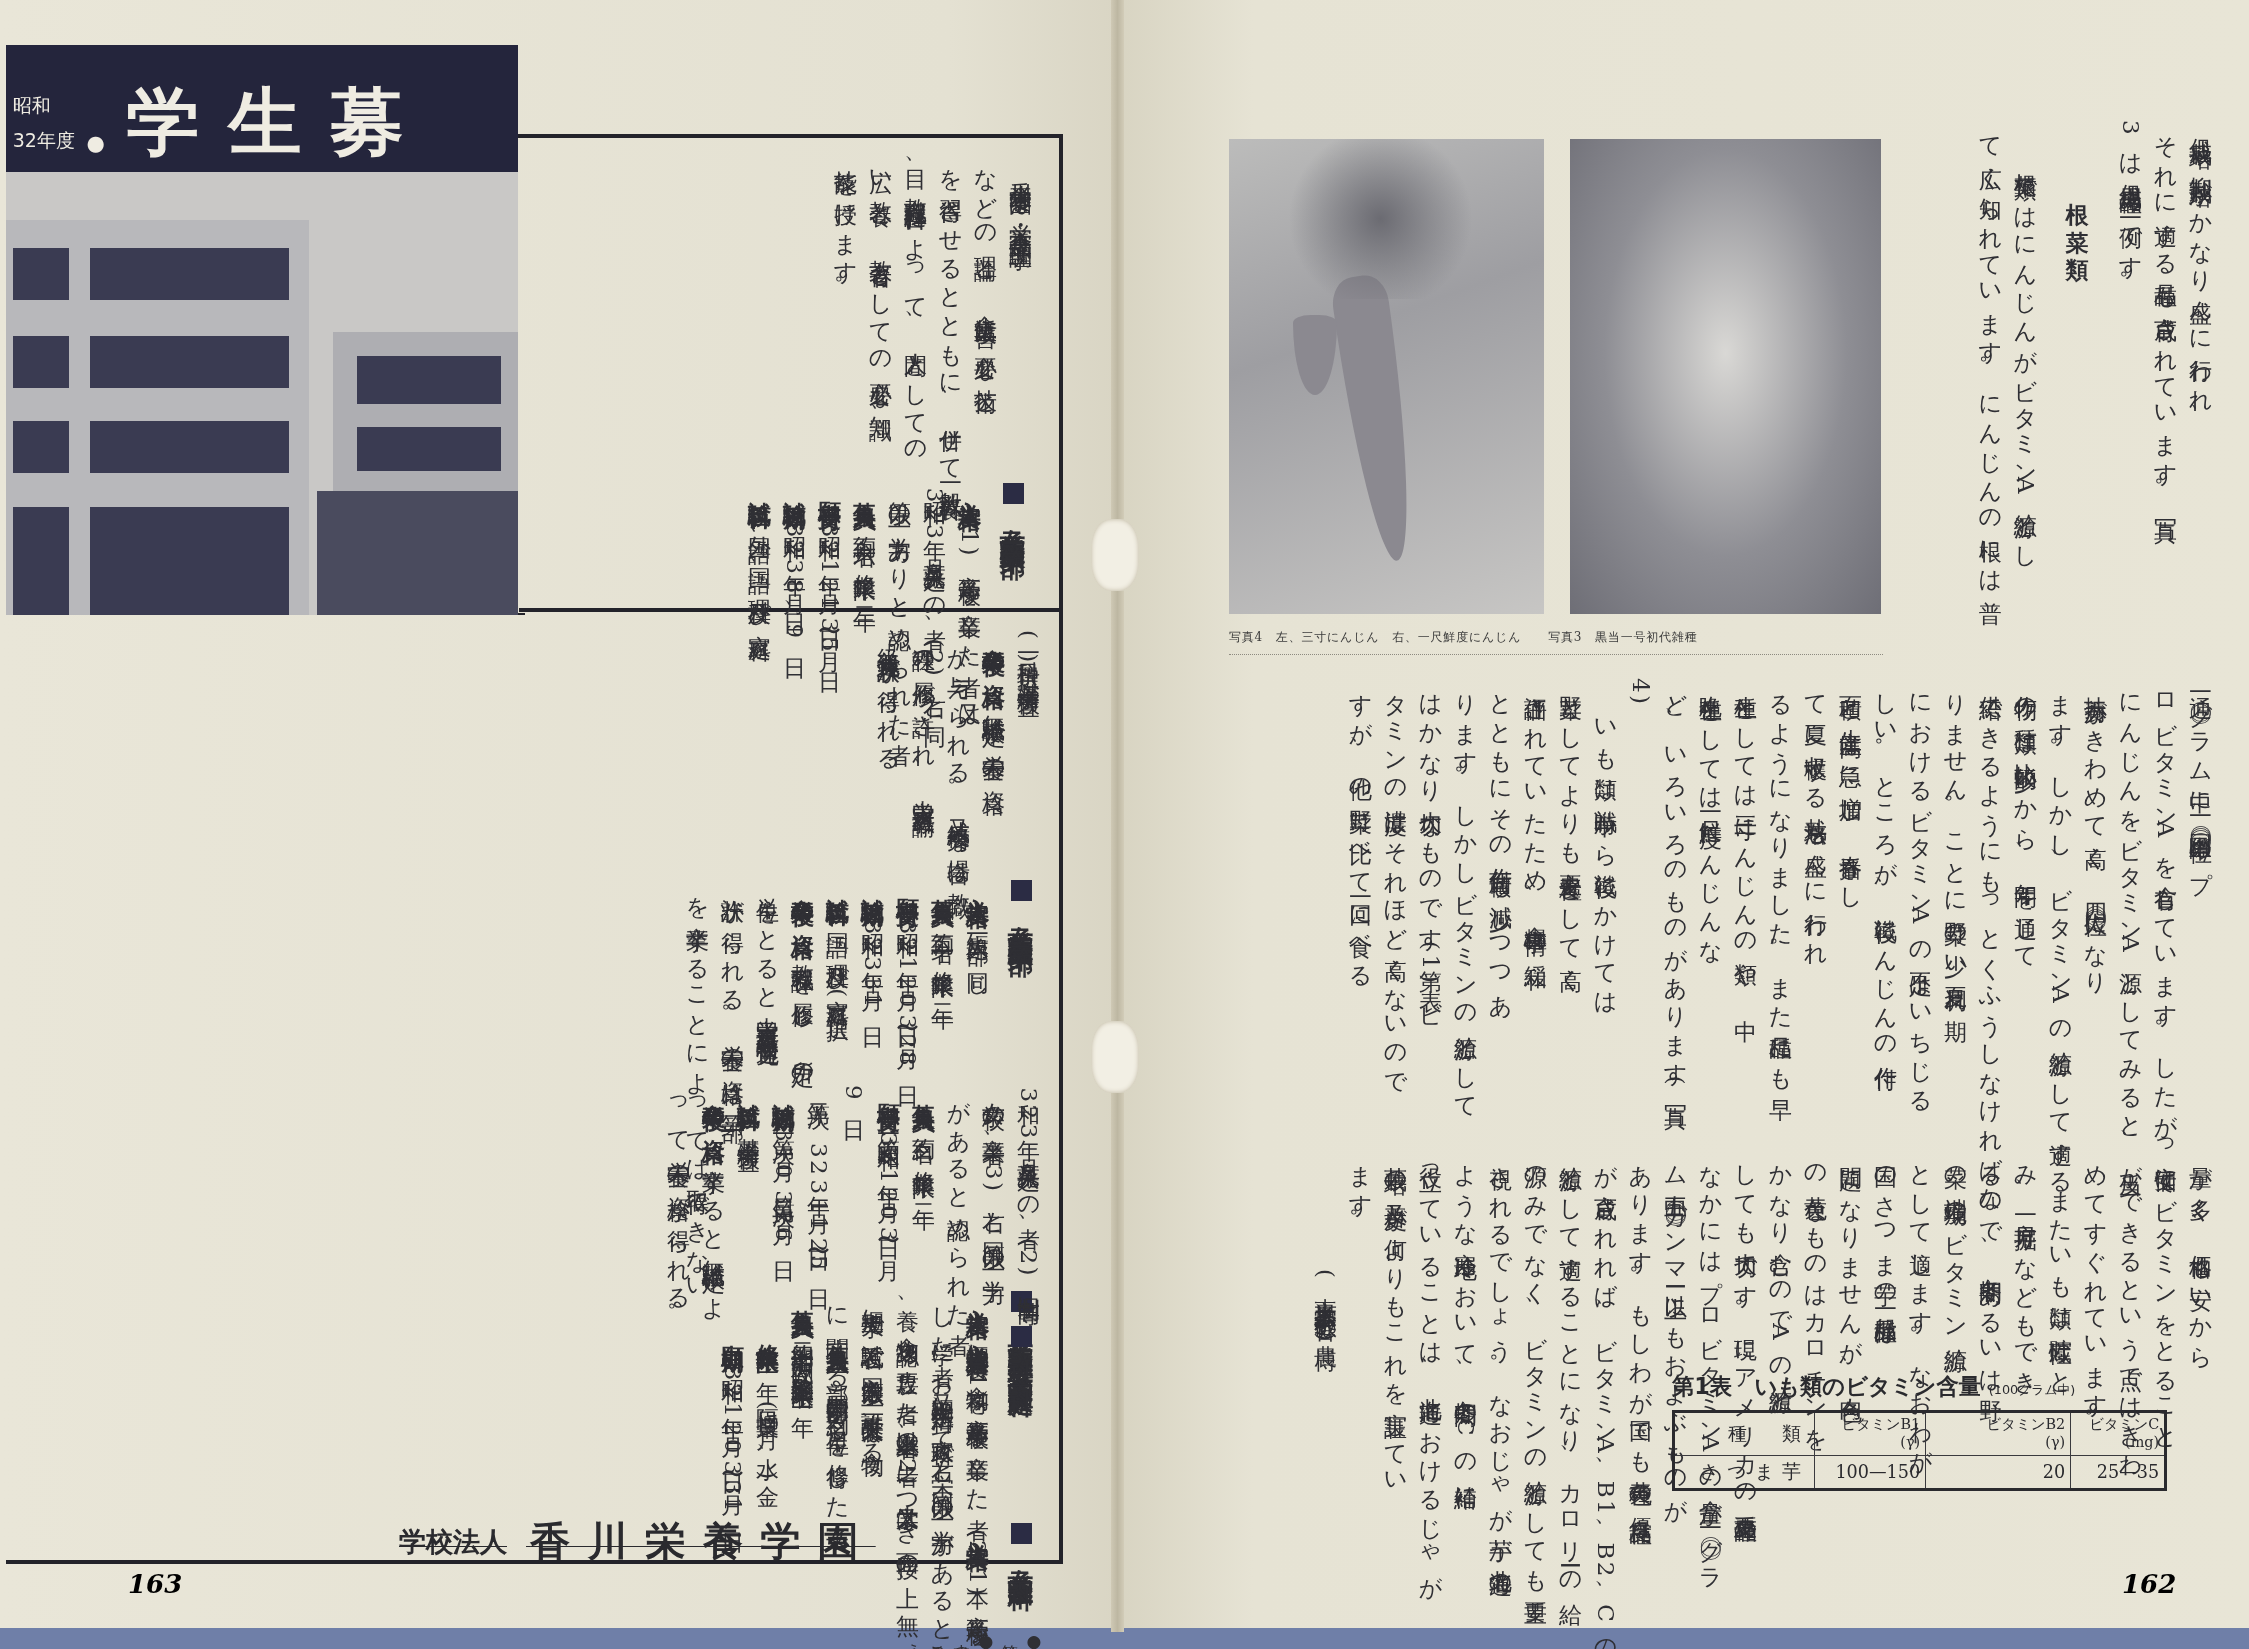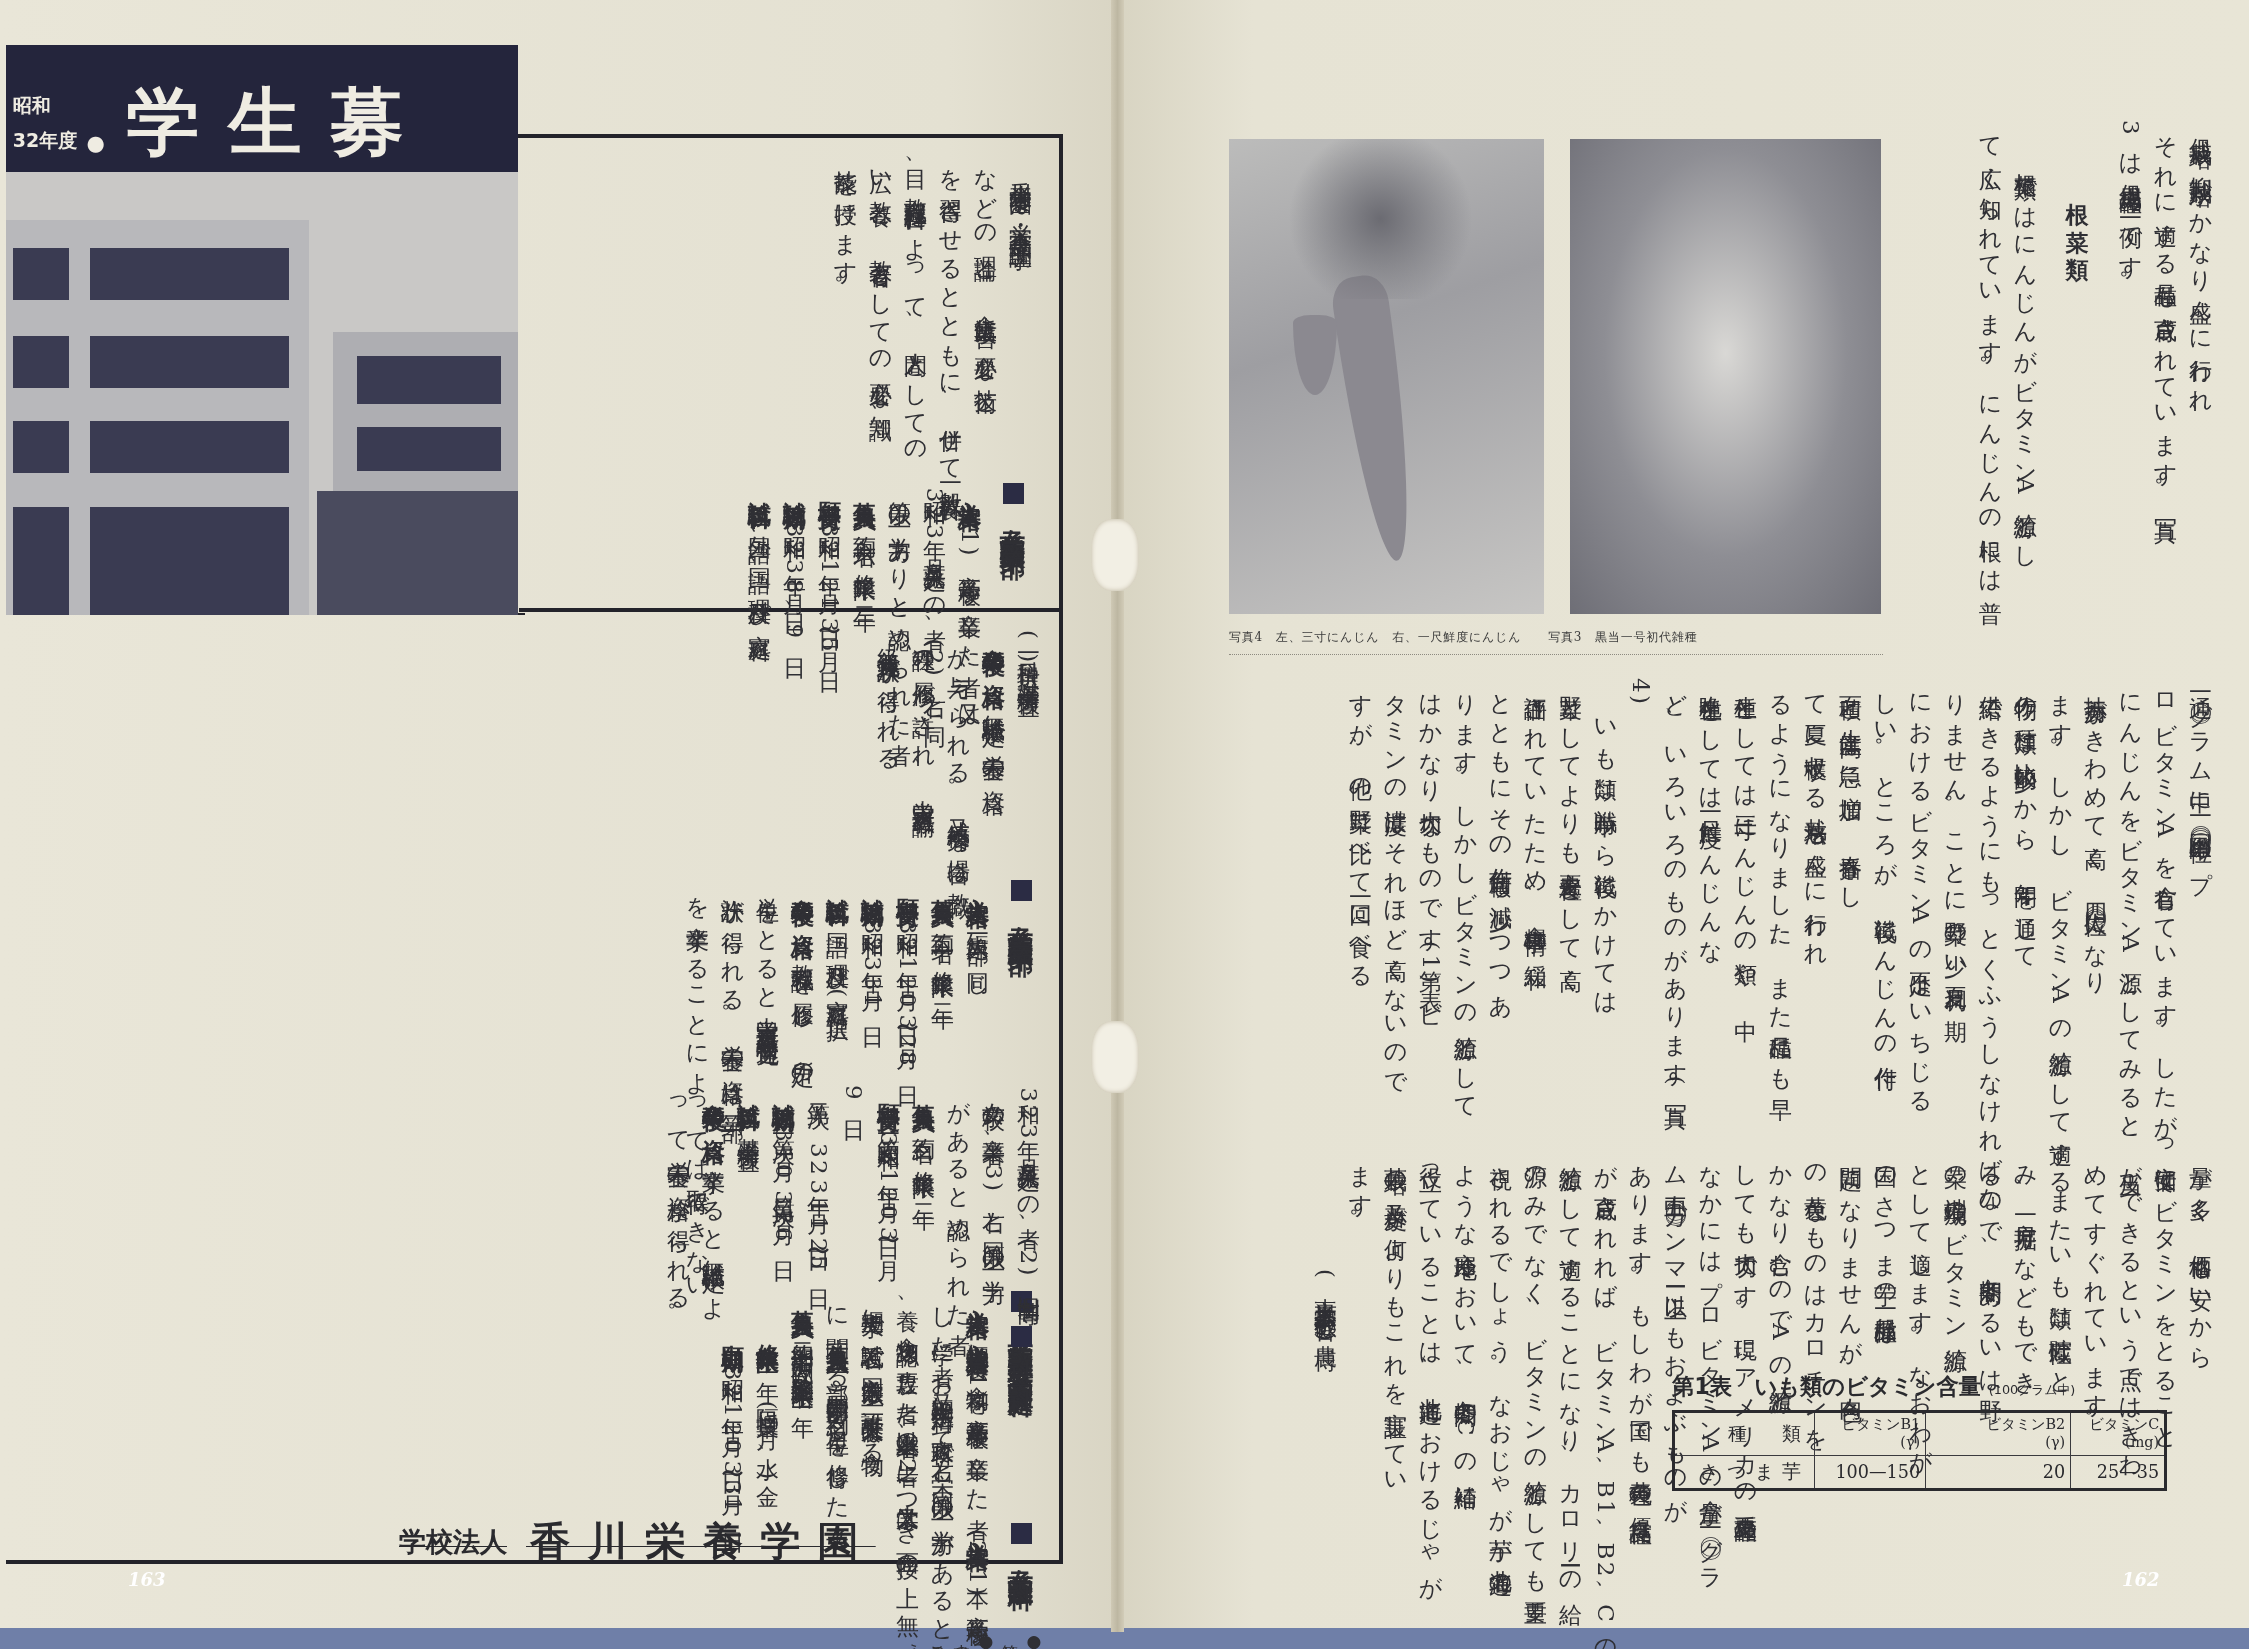--- a/index.html
+++ b/index.html
@@ -19,39 +19,39 @@
   .spine { position: absolute; left: 1111px; top: 0; width: 12.8px; height: 1632px; background: linear-gradient(90deg, #cfc9b5, #bdb7a2, #d2ccb8); }
   .tear { position: absolute; width: 48px; height: 72px; background: #f2efe4; border-radius: 40%; box-shadow: 0 0 4.8px #b9b19a inset; }
   .vbody { writing-mode: vertical-rl; font-size: 23px; line-height: 35px; letter-spacing: 2.4px; color: #2f2f34; }
   .vbody p { margin: 0; white-space: nowrap; }
   .sec-head { font-family: "DejaVu Sans", "Liberation Sans", sans-serif; font-weight: bold; font-size: 25.5px; margin: 0 8px 0 8px !important; }
   .sec-head .sq { display: inline-block; width: 21px; height: 21px; background: #2b2c44; margin-bottom: 4.8px; }
   .lbl { font-family: "DejaVu Sans", "Liberation Sans", sans-serif; font-weight: bold; }
 
   
   .banner { position: absolute; left: 6.4px; top: 45px; width: 512px; height: 128px; background: #24253c; color: #efece2; }
-  .banner .era { position: absolute; left: 6.4px; top: 43px; font-family: "DejaVu Sans", sans-serif; font-size: 19px; line-height: 35px; font-weight: bold; }
+  .banner .era { position: absolute; left: 6.4px; top: 43px; font-family: "DejaVu Sans", sans-serif; font-size: 19px; line-height: 35px; font-weight: normal; }
   .banner .dot { position: absolute; left: 80px; top: 86px; font-size: 21px; }
   .banner .title { position: absolute; left: 120px; top: 29px; font-family: "DejaVu Sans", sans-serif; font-weight: bold; font-size: 73px; letter-spacing: 29px; }
 
   
   .photo-building { position: absolute; left: 6.4px; top: 172px; width: 512px; height: 443px; background: #c9c8c6; overflow: hidden; }
   .photo-building .bldg { position: absolute; background: #b8b8bb; }
   .photo-building .win { position: absolute; background: #3a3b52; }
 
   
   .ad-frame { position: absolute; left: 6.4px; top: 134px; width: 1053px; height: 1422px; border-top: 4px solid #23232a; border-right: 4.8px solid #23232a; border-bottom: 4px solid #23232a; }
   .ad-divider { position: absolute; left: 519px; top: 608px; width: 541px; height: 4px; background: #23232a; }
   .ad-divider2 { position: absolute; left: 6.4px; top: 613px; width: 519px; height: 2.4px; background: #23232a; }
 
   .footer-title { position: absolute; top: 1514px; left: 399px; font-family: "DejaVu Sans", sans-serif; text-decoration: underline; }
   .footer-title .corp { font-size: 27px; font-weight: bold; vertical-align: middle; margin-right: 19px; }
   .footer-title .name { font-size: 40px; font-weight: bold; letter-spacing: 17.6px; vertical-align: middle; }
 
-  .page-num { position: absolute; top: 1569px; font-size: 18px; font-style: italic; font-weight: bold; color: #ffffff; }
+  .page-num { position: absolute; top: 1569px; font-size: 26px; font-style: italic; font-weight: bold; color: #000000; }
 
   
   .photo4 { position: absolute; left: 1229px; top: 139px; width: 315px; height: 475px; background: linear-gradient(160deg,#bcbcbb,#9e9ea2 40%,#c7c6c4); overflow: hidden; }
   .photo3 { position: absolute; left: 1570px; top: 139px; width: 311px; height: 475px; background: radial-gradient(ellipse at 50% 45%, #d9d8d5 0%, #8e8e94 55%, #6e6e76 100%); overflow: hidden; }
   .carrot { position: absolute; background: #8b8990; border-radius: 40% 40% 50% 50% / 10% 10% 90% 90%; }
   .caption { position: absolute; left: 1229px; top: 629px; width: 654px; font-size: 12px; color: #3b3b3b; border-bottom: 1.6px dotted #8d8a80; padding-bottom: 8px; letter-spacing: 0.8px; }
   .caption span { margin-right: 22.3px; }
 
   .table-wrap { position: absolute; left: 1672px; top: 1372px; width: 495px; font-family: "DejaVu Serif", serif; }
   .table-title { font-family: "DejaVu Sans", sans-serif; font-weight: bold; font-size: 22.3px; margin-bottom: 8px; }

